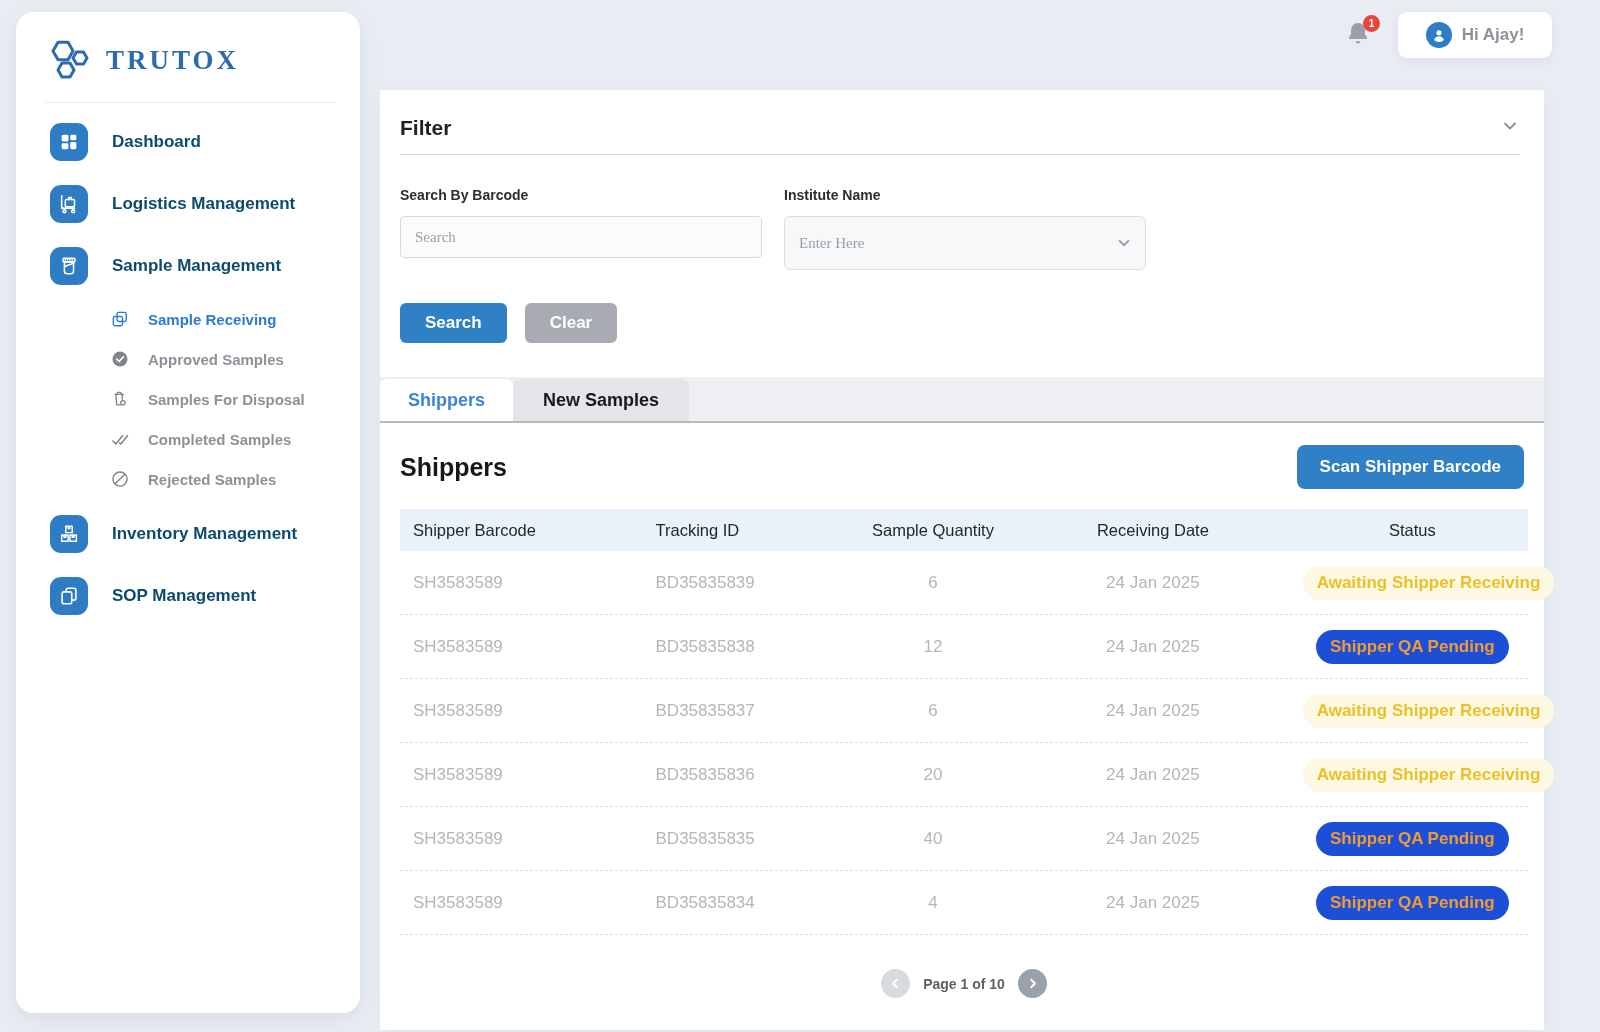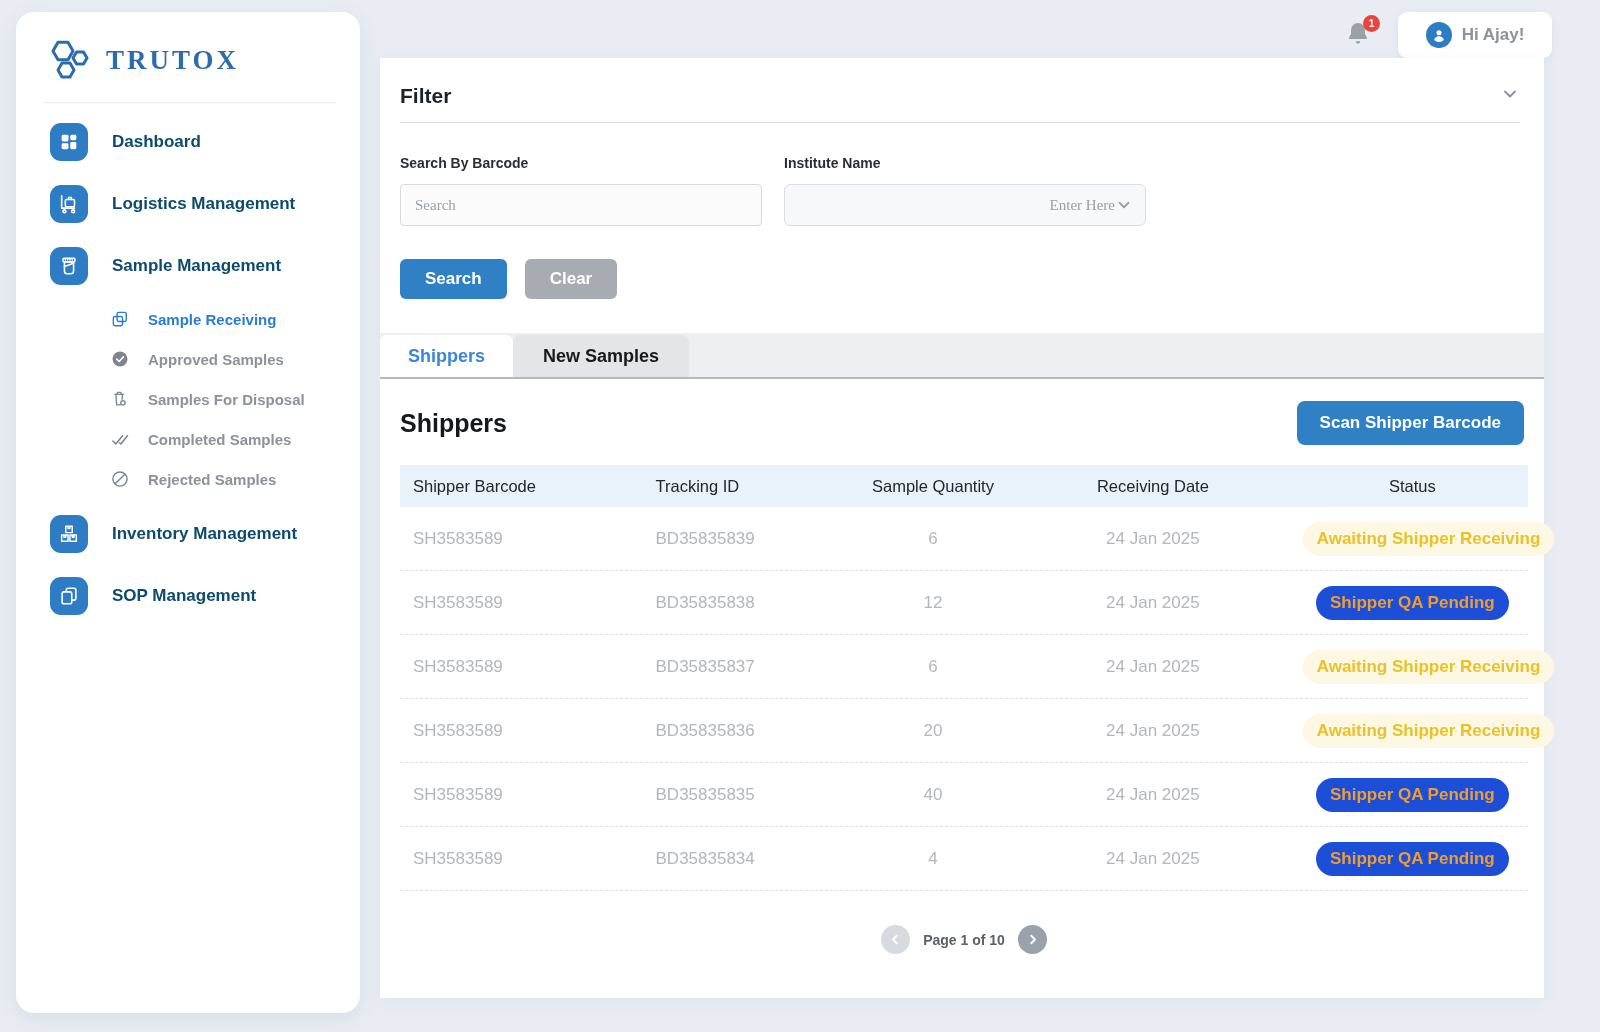--- a/index.html
+++ b/index.html
@@ -57,42 +57,42 @@
     display:flex; align-items:center; justify-content:center; gap:10px; cursor:pointer;
   }
   .user-avatar {
     width:26px; height:26px; border-radius:50%; background:#2e7cc4;
     display:flex; align-items:center; justify-content:center;
   }
   .user-avatar svg { width:18px; height:18px; }
   .user-greeting { font-size:17px; font-weight:700; color:#8d939a; }
   
   .main-card {
-    position:absolute; left:380px; top:58px; width:1164px; height:940px;
+    position:absolute; left:380px; top:90px; width:1164px; height:940px;
     background:#fff; box-shadow:0 4px 16px rgba(30,50,90,.05);
     display:flex; flex-direction:column;
   }
   
   .filter-section { padding:26px 24px 34px 20px; }
   .filter-head { display:flex; align-items:center; justify-content:space-between; padding-bottom:14px; border-bottom:1px solid #d9dbde; }
   .filter-title { font-size:21px; font-weight:700; color:#1d2125; }
   .filter-chevron svg { width:20px; height:20px; cursor:pointer; }
   .filter-fields { display:flex; gap:22px; margin-top:32px; }
   .field { width:362px; }
   .field-label { font-size:14px; font-weight:700; color:#2a2e33; margin-bottom:13px; }
   .text-input {
     width:100%; height:42px; border:1px solid #d8dadd; border-radius:4px;
     background:#fbfbfc; padding:0 14px;
     font-family:"Liberation Serif", serif; font-size:15px; color:#3a3f45;
   }
   .text-input::placeholder { color:#9aa0a6; font-family:"Liberation Serif", serif; }
   .select-box {
-    width:100%; height:42px; border:1px solid #dcdee1; border-radius:6px;
+    width:100%; height:54px; border:1px solid #dcdee1; border-radius:6px;
     background:#f7f8f9; padding:0 12px 0 14px;
-    display:flex; align-items:center; justify-content:flex-end; cursor:pointer;
+    display:flex; align-items:center; justify-content:space-between; cursor:pointer;
   }
   .select-placeholder { font-family:"Liberation Serif", serif; font-size:15px; color:#9aa0a6; }
   .select-box svg { width:18px; height:18px; }
   .filter-buttons { display:flex; gap:18px; margin-top:33px; }
   .btn { border:none; border-radius:6px; font-family:"Liberation Sans", sans-serif;
     font-size:17px; font-weight:700; color:#fff; padding:10px 25px; cursor:pointer; }
   .btn-search { background:#2f80c5; }
   .btn-clear { background:#a8acb2; }
   
   .tab-strip {

